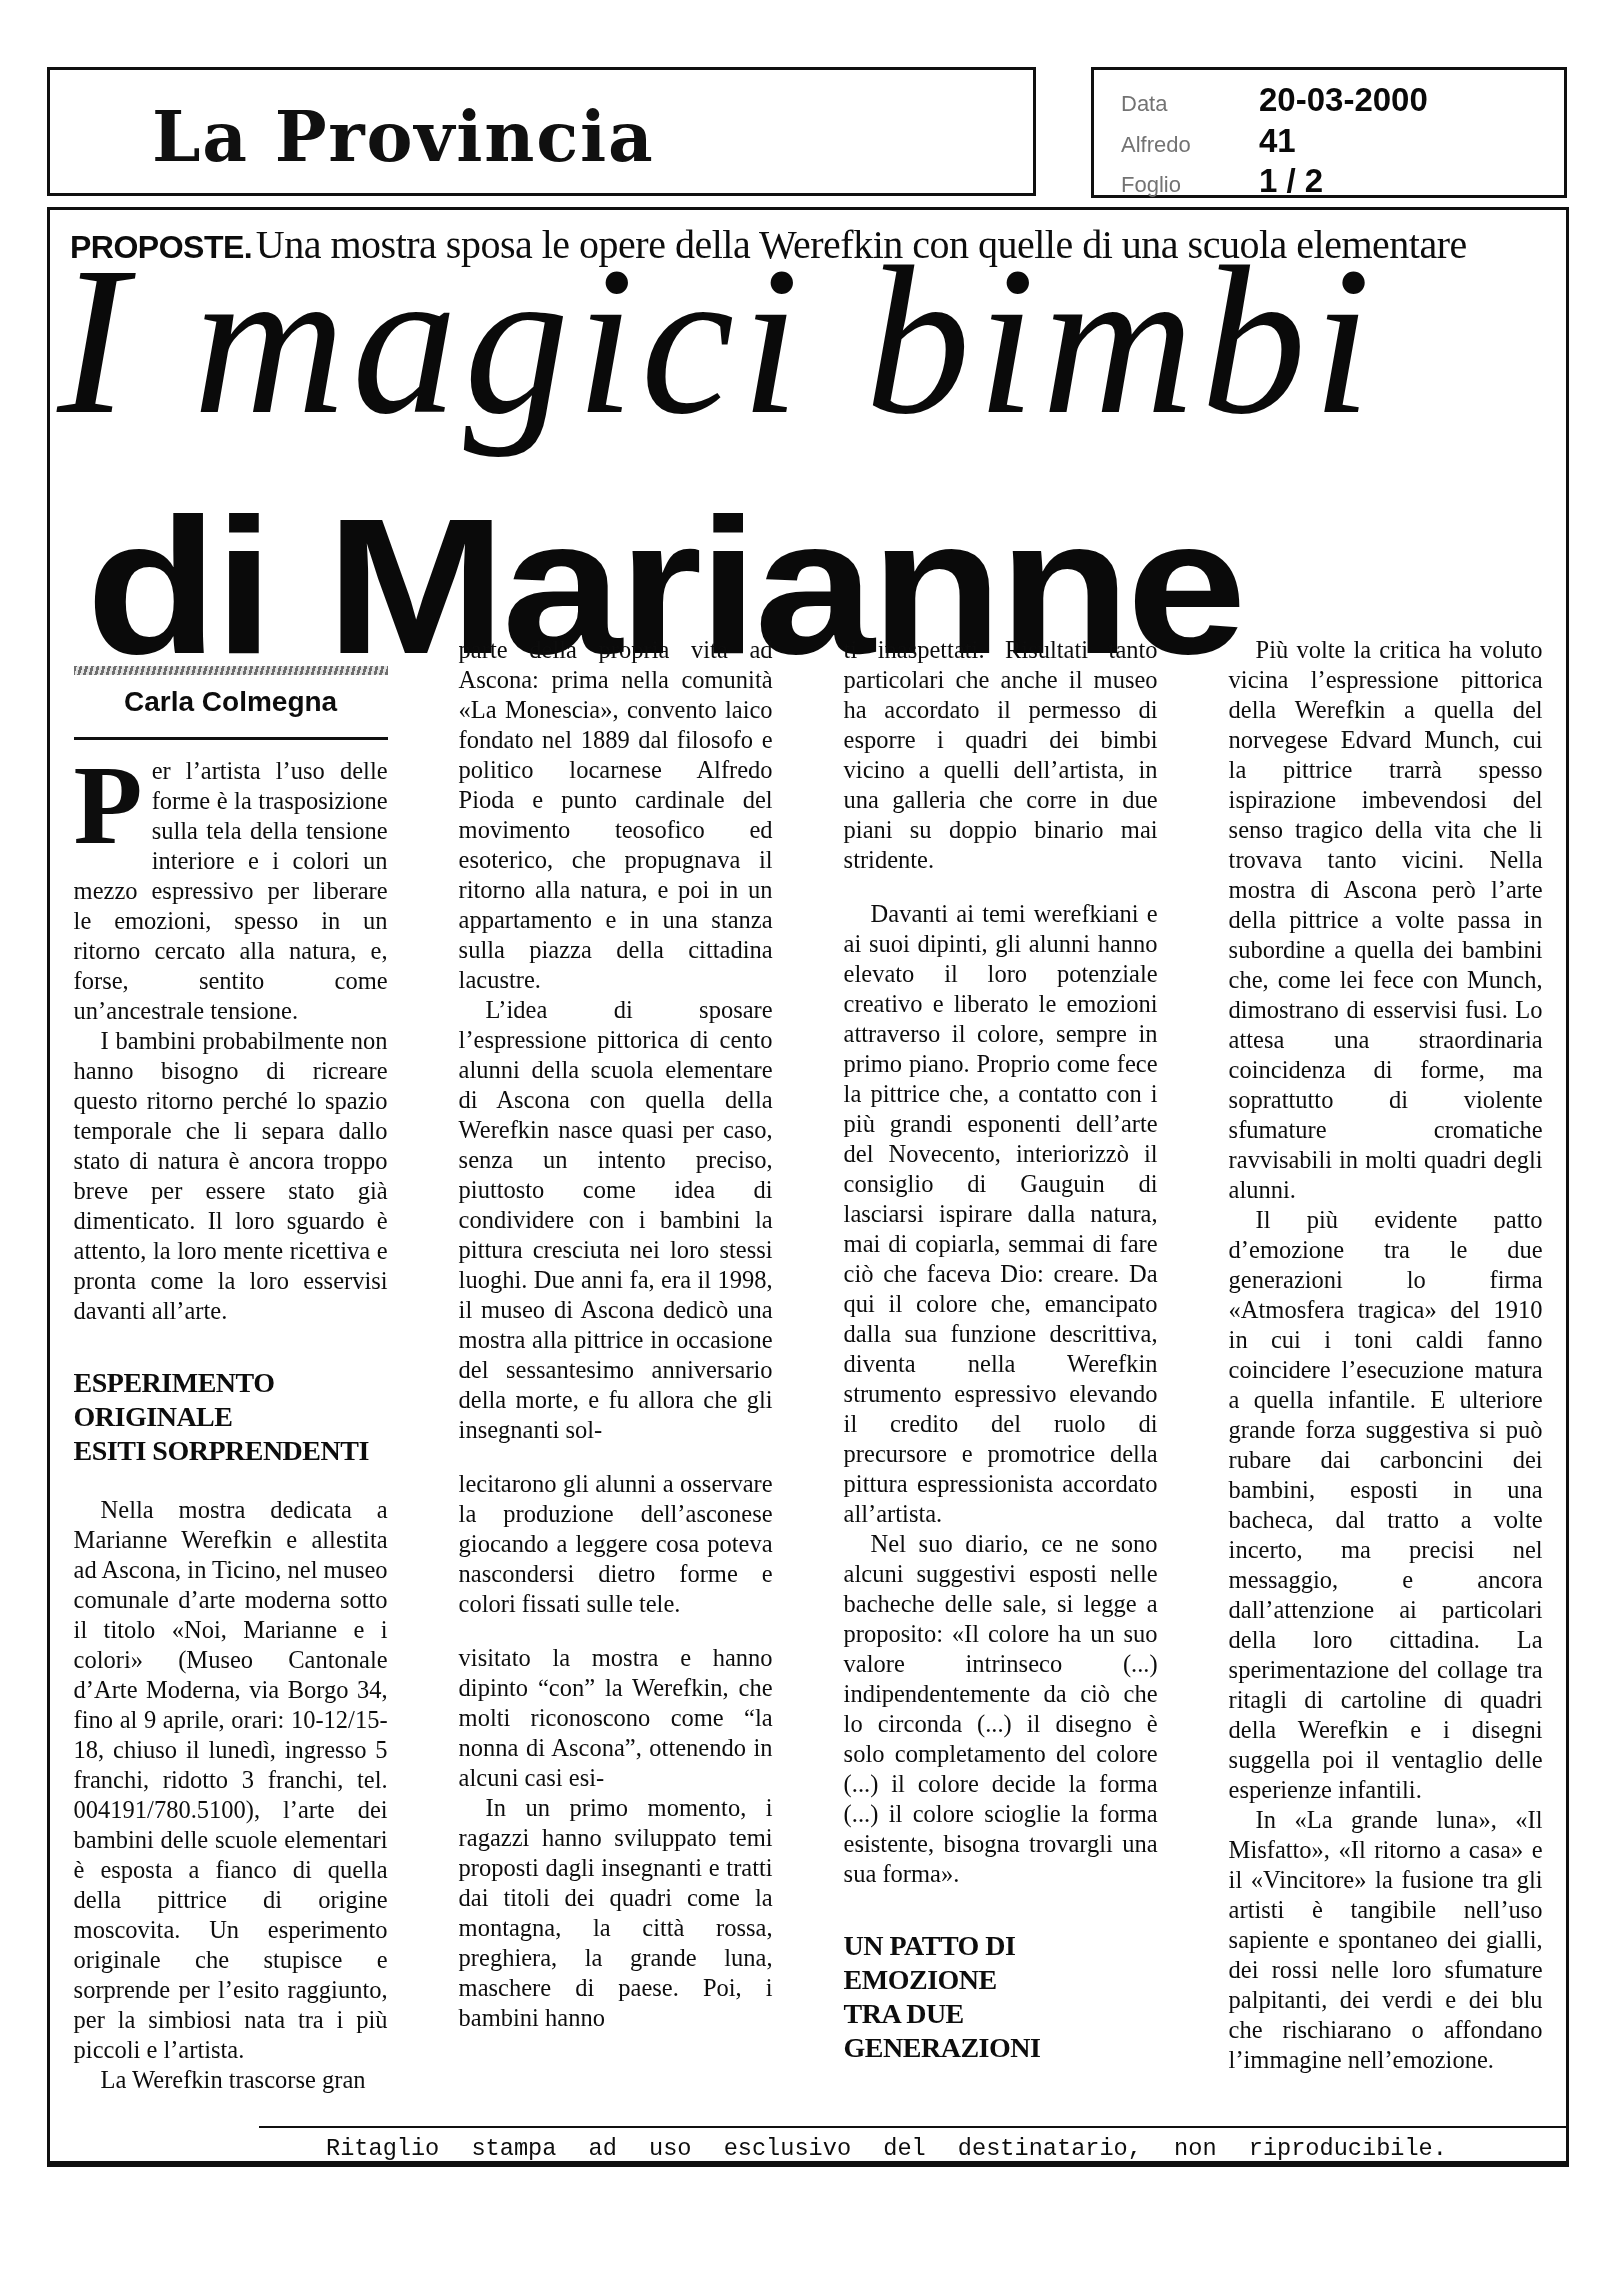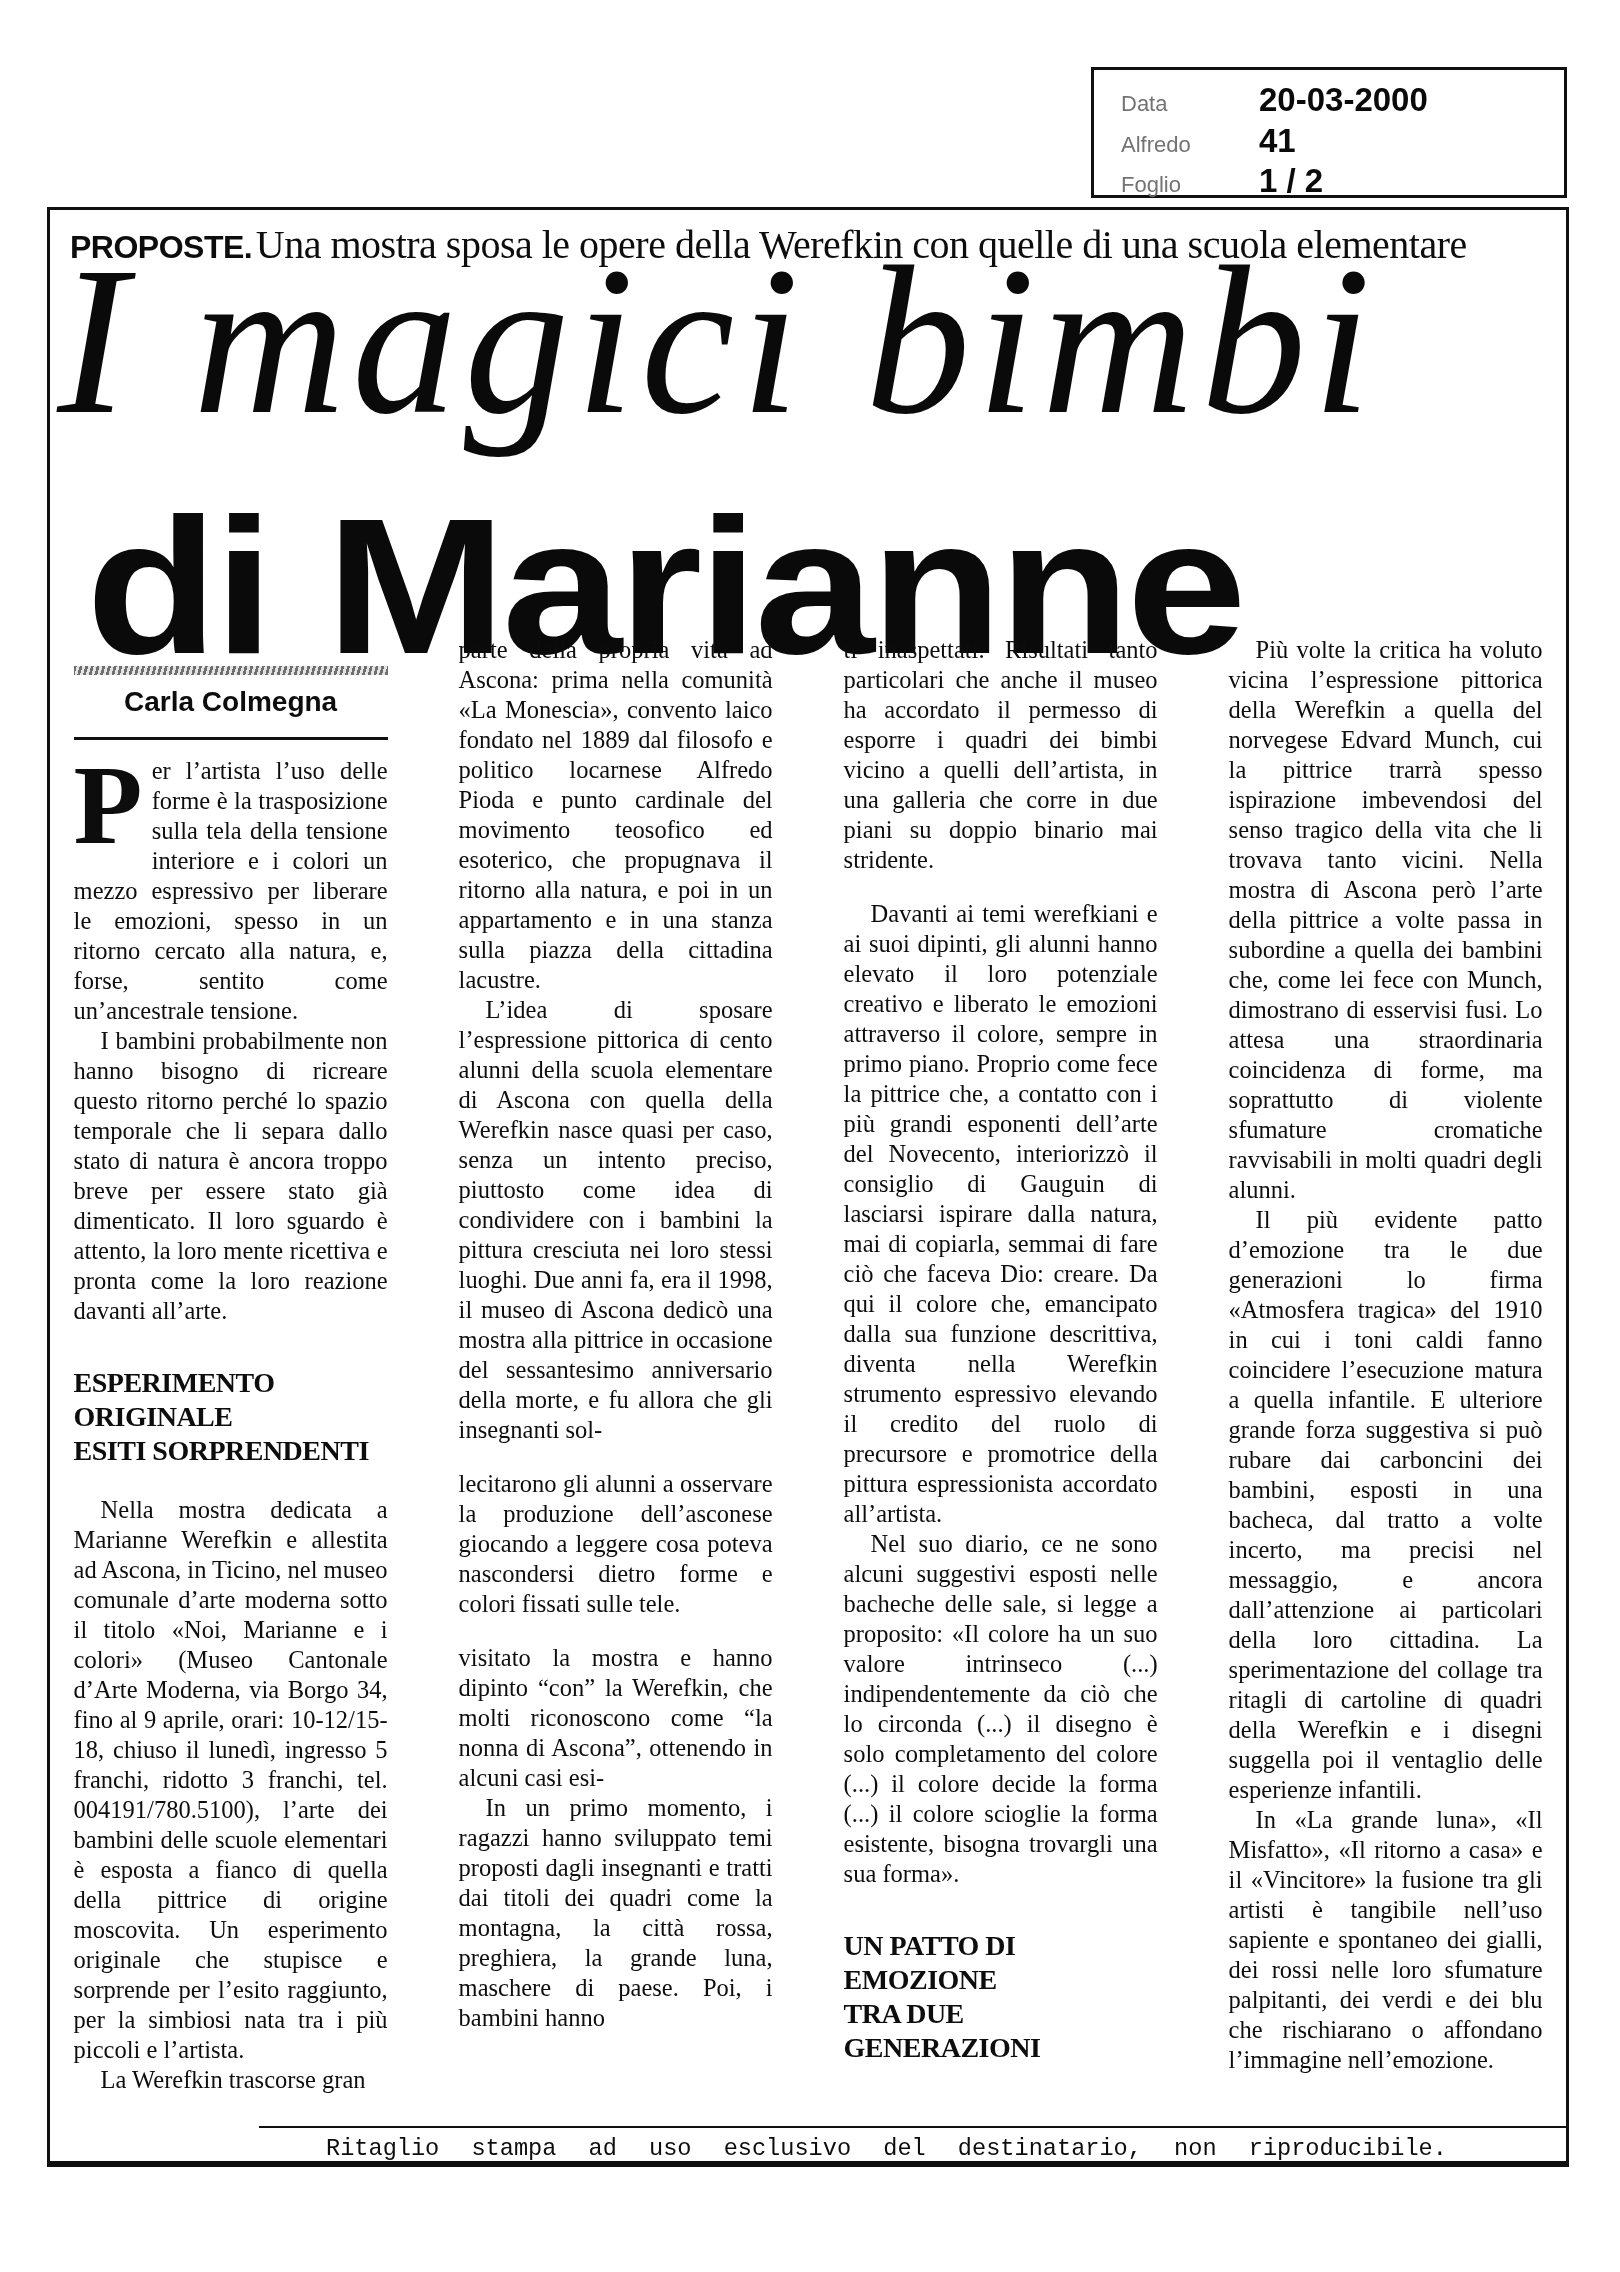--- a/index.html
+++ b/index.html
@@ -66,20 +66,23 @@
   .footer-strip{position:absolute;left:209px;right:0;bottom:0;height:35px;
                 border-top:2.7px solid #101010;box-sizing:border-box;
                 font-family:"Liberation Mono",monospace;font-size:23.6px;
                 word-spacing:18px;padding:7.3px 0 0 67px;white-space:nowrap;}
 </style>
 </head>
 <body>
 
 <div class="page">
 
+  <div class="logo-box">
+    <div class="logo-text">La Provincia</div>
+  </div>
 
   <div class="meta-box">
     <div class="meta-rows">
         <div class="meta-row">
           <span class="meta-label">Data</span>
           <span class="meta-value">20-03-2000</span>
         </div>
         <div class="meta-row">
           <span class="meta-label">Alfredo</span>
           <span class="meta-value">41</span>
@@ -101,21 +104,21 @@
     <h1 class="headline-1">I magici bimbi</h1>
     <h1 class="headline-2">di Marianne</h1>
 
     <div class="columns">
         <div class="col">
           <div class="byline-block">
             <div class="byline-squiggle"></div>
             <div class="byline-name">Carla Colmegna</div>
           </div>
           <p class="para noindent"><span class="dropcap">P</span>er l’artista l’uso delle forme è la trasposizione sulla tela della tensione interiore e i colori un mezzo espressivo per liberare le emozioni, spesso in un ritorno cercato alla natura, e, forse, sentito come un’ancestrale tensione.</p>
-          <p class="para">I bambini probabilmente non hanno bisogno di ricreare questo ritorno perché lo spazio temporale che li separa dallo stato di natura è ancora troppo breve per essere stato già dimenticato. Il loro sguardo è attento, la loro mente ricettiva e pronta come la loro reazione davanti all’arte.</p>
+          <p class="para">I bambini probabilmente non hanno bisogno di ricreare questo ritorno perché lo spazio temporale che li separa dallo stato di natura è ancora troppo breve per essere stato già dimenticato. Il loro sguardo è attento, la loro mente ricettiva e pronta come la loro esservisi davanti all’arte.</p>
           <h3 class="subhead">ESPERIMENTO ORIGINALE<br>ESITI SORPRENDENTI</h3>
           <p class="para">Nella mostra dedicata a Marianne Werefkin e allestita ad Ascona, in Ticino, nel museo comunale d’arte moderna sotto il titolo «Noi, Marianne e i colori» (Museo Cantonale d’Arte Moderna, via Borgo 34, fino al 9 aprile, orari: 10-12/15-18, chiuso il lunedì, ingresso 5 franchi, ridotto 3 franchi, tel. 004191/780.5100), l’arte dei bambini delle scuole elementari è esposta a fianco di quella della pittrice di origine moscovita. Un esperimento originale che stupisce e sorprende per l’esito raggiunto, per la simbiosi nata tra i più piccoli e l’artista.</p>
           <p class="para">La Werefkin trascorse gran</p>
         </div>
         <div class="col">
           <p class="para noindent">parte della propria vita ad Ascona: prima nella comunità «La Monescia», convento laico fondato nel 1889 dal filosofo e politico locarnese Alfredo Pioda e punto cardinale del movimento teosofico ed esoterico, che propugnava il ritorno alla natura, e poi in un appartamento e in una stanza sulla piazza della cittadina lacustre.</p>
           <p class="para">L’idea di sposare l’espressione pittorica di cento alunni della scuola elementare di Ascona con quella della Werefkin nasce quasi per caso, senza un intento preciso, piuttosto come idea di condividere con i bambini la pittura cresciuta nei loro stessi luoghi. Due anni fa, era il 1998, il museo di Ascona dedicò una mostra alla pittrice in occasione del sessantesimo anniversario della morte, e fu allora che gli insegnanti sol-</p>
           <p class="para noindent gap">lecitarono gli alunni a osservare la produzione dell’asconese giocando a leggere cosa poteva nascondersi dietro forme e colori fissati sulle tele.</p>
           <p class="para noindent gap">visitato la mostra e hanno dipinto “con” la Werefkin, che molti riconoscono come “la nonna di Ascona”, ottenendo in alcuni casi esi-</p>
           <p class="para">In un primo momento, i ragazzi hanno sviluppato temi proposti dagli insegnanti e tratti dai titoli dei quadri come la montagna, la città rossa, preghiera, la grande luna, maschere di paese. Poi, i bambini hanno</p>

